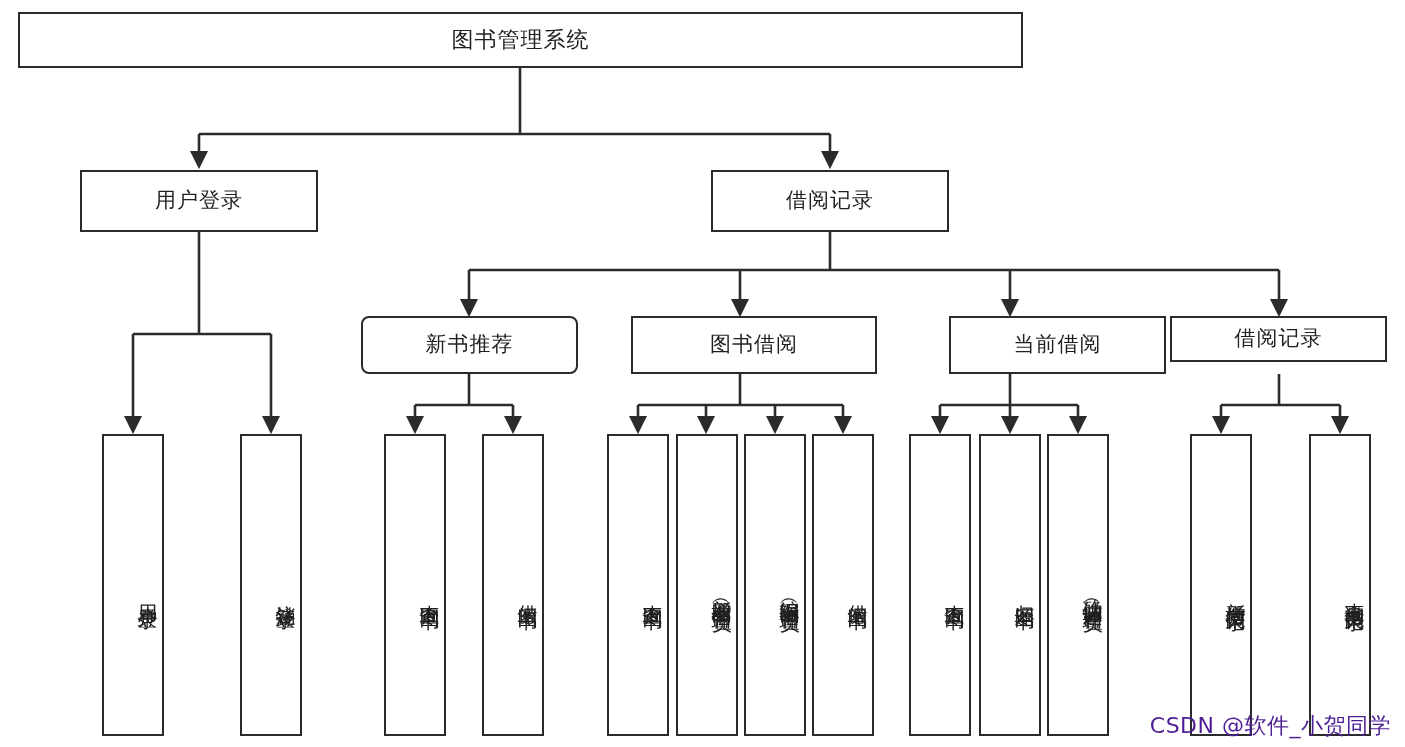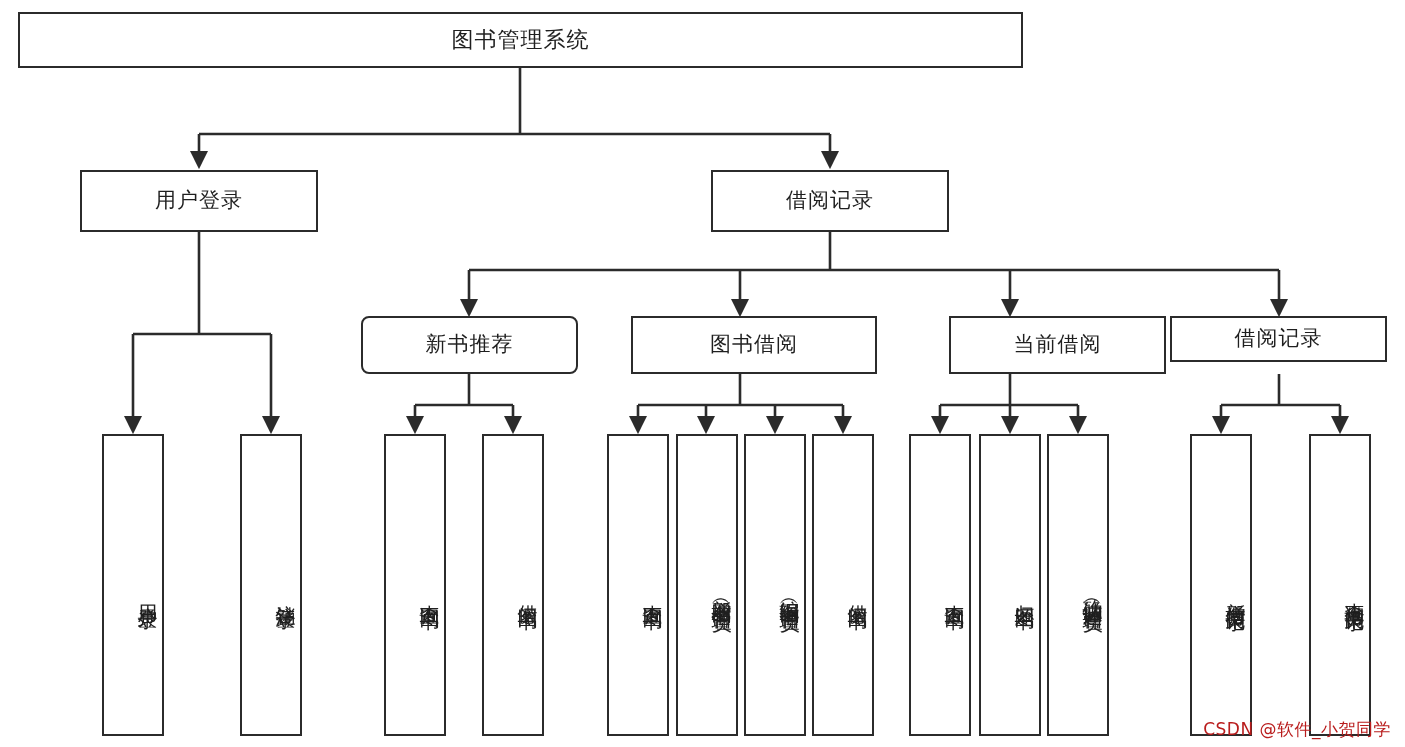--- a/index.html
+++ b/index.html
@@ -59,22 +59,22 @@
   }
   .node.vert .vlabel {
     writing-mode: vertical-rl;
     text-orientation: upright;
     white-space: nowrap;
   }
   .watermark {
     position: absolute;
     right: 14px;
     bottom: 6px;
-    font-size: 17px;
-    color: #b91c1c;
+    font-size: 22px;
+    color: #4c1d95;
     letter-spacing: 0.5px;
     z-index: 3;
     white-space: nowrap;
   }
 </style>
 </head>
 <body>
 
 <div id="canvas">
 

